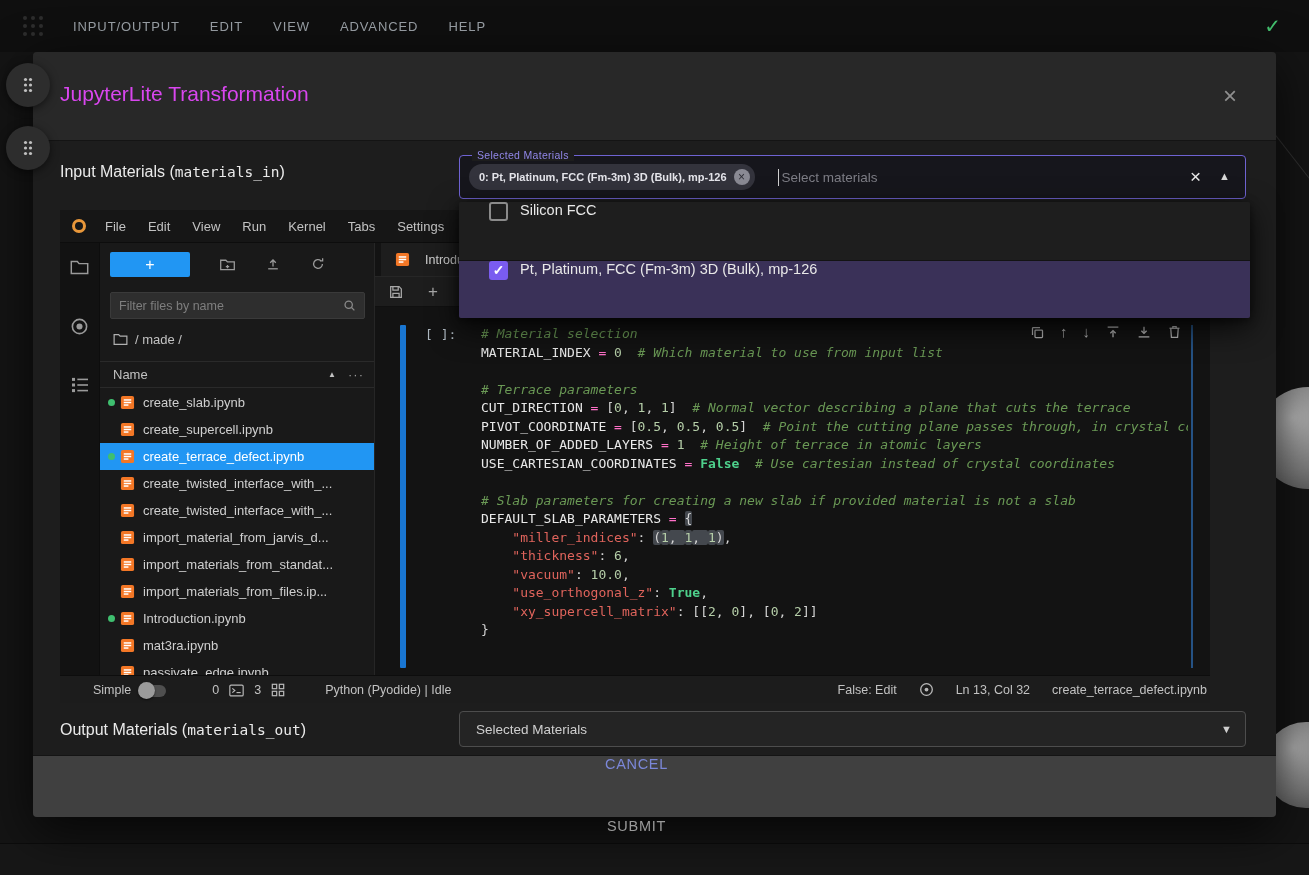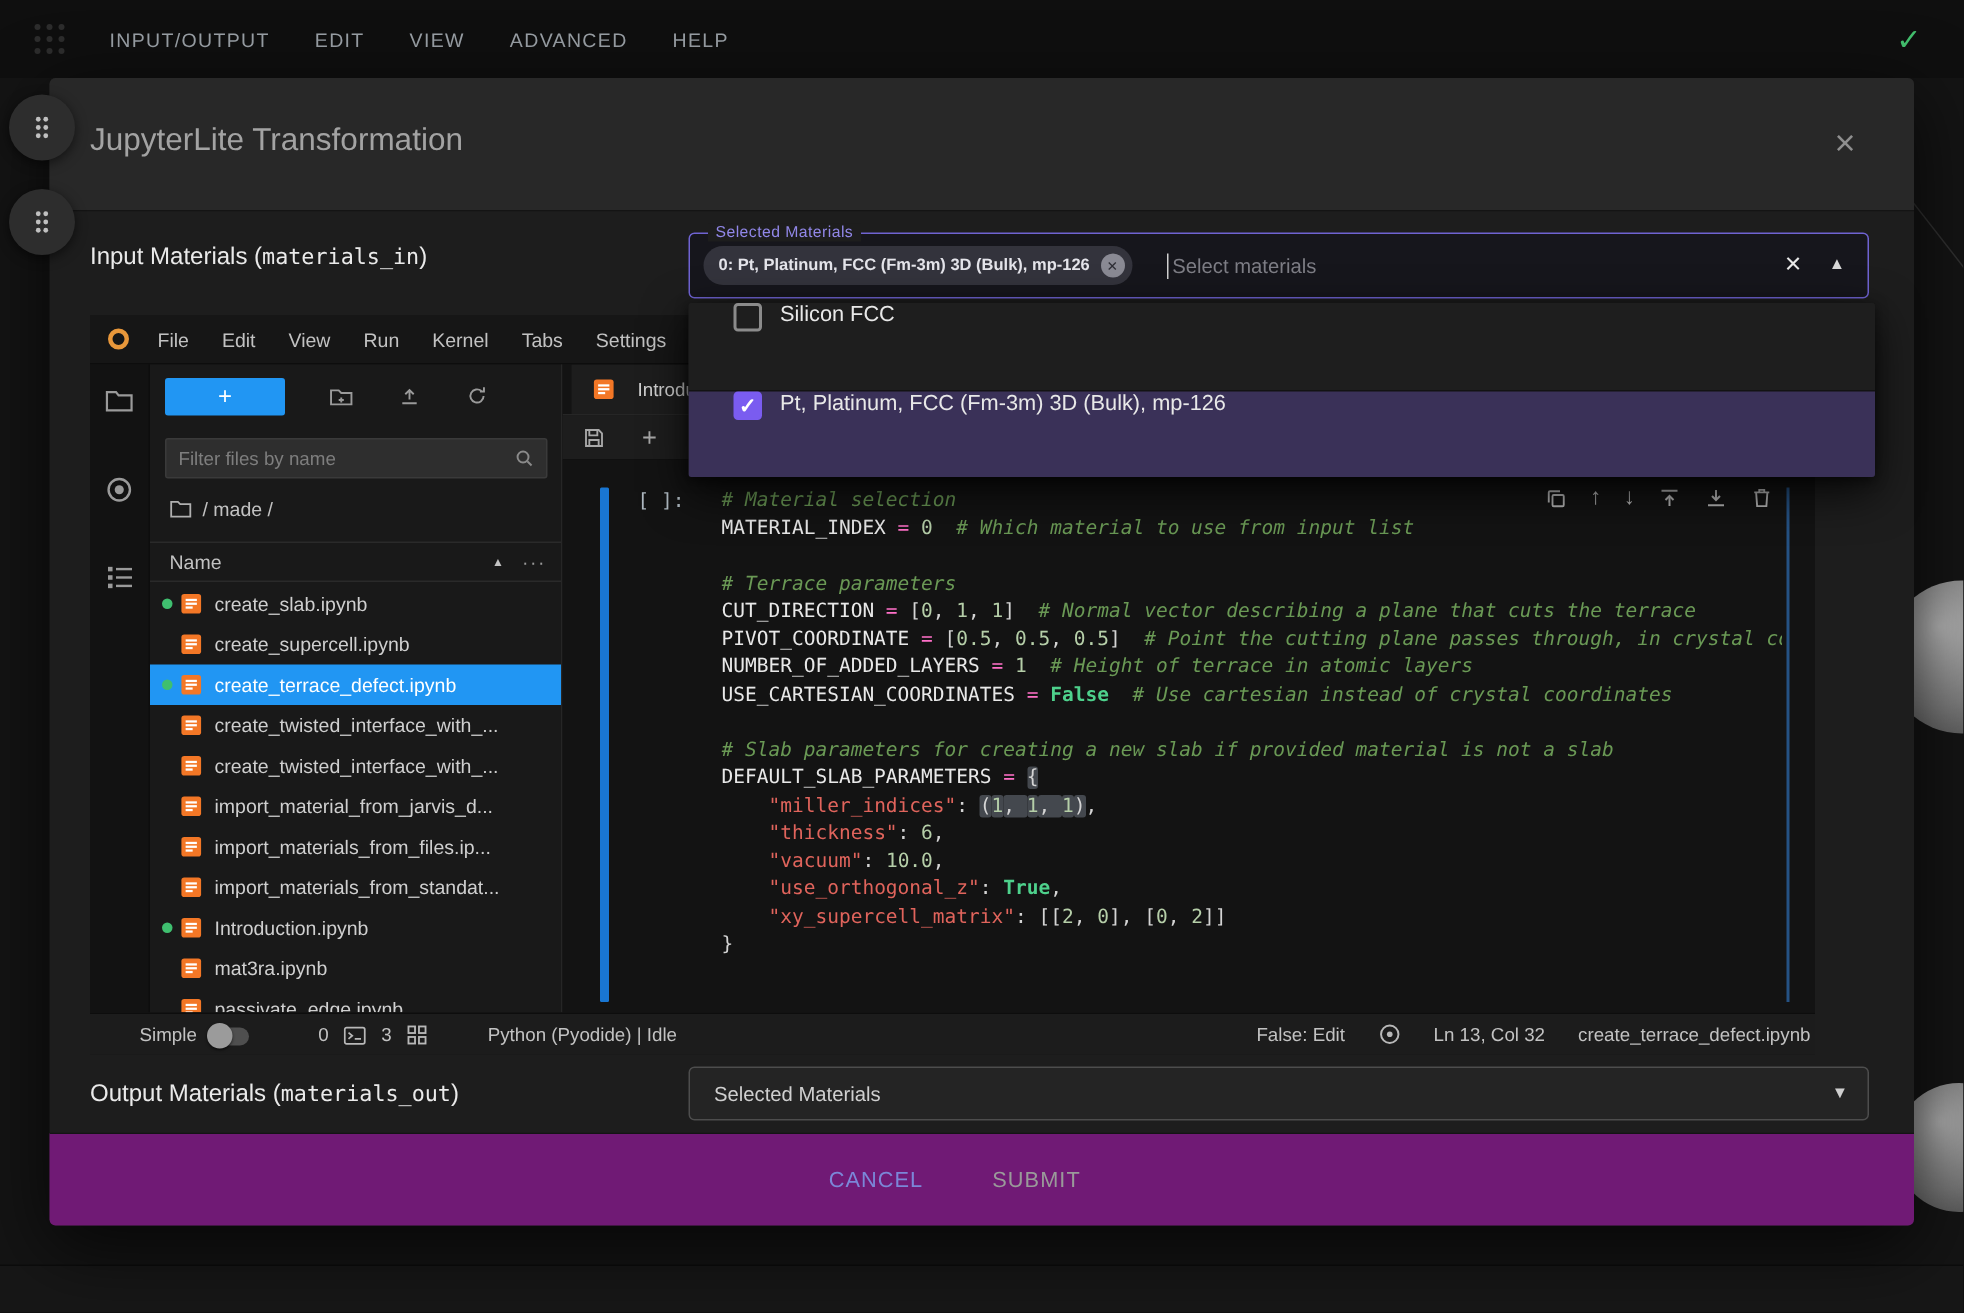--- a/index.html
+++ b/index.html
@@ -30,26 +30,26 @@
   .float-btn { position:absolute; left:6px; width:44px; height:44px; border-radius:50%;
                background:#2d2d2d; z-index:70; display:flex; align-items:center; justify-content:center;
                box-shadow:0 2px 8px rgba(0,0,0,.55); cursor:pointer; }
   .fb1 { top:63px; } .fb2 { top:126px; }
 
   
   .modal { position:absolute; left:33px; top:52px; width:1243px; height:765px; background:#1d1d1d;
            border-radius:4px; box-shadow:0 14px 50px rgba(0,0,0,.7); z-index:10; }
   .modal-header { position:absolute; top:0; left:0; right:0; height:89px; background:#282828;
                   border-bottom:1px solid #141414; border-radius:4px 4px 0 0; }
-  .modal-title { position:absolute; left:27px; top:30px; font-size:21px; font-weight:500; color:#a3a3a3; }
+  .modal-title { position:absolute; left:27px; top:30px; font-size:21px; font-weight:500; color:#d946ef; }
   .modal-close { position:absolute; right:39px; top:30px; font-size:24px; color:#8f8f8f; cursor:pointer; }
   .modal-body { position:absolute; top:89px; left:0; right:0; height:614px; }
-  .modal-footer { position:absolute; left:0; right:0; bottom:0; height:62px; background:#701a75;
+  .modal-footer { position:absolute; left:0; right:0; bottom:0; height:62px; background:#404040;
                   border-top:1px solid #141414; border-radius:0 0 4px 4px; display:flex; align-items:center;
-                  justify-content:center; gap:46px; padding-right:36px; }
+                  justify-content:flex-start; gap:46px; padding-right:36px;flex-direction:column; }
   .btn-cancel,.btn-submit { background:none; border:none; font-family:inherit; font-size:14.5px;
                   letter-spacing:.7px; cursor:pointer; font-weight:500; }
   .btn-cancel { color:#7b87d8; } .btn-submit { color:#9a9a9a; }
 
   .io-label { position:absolute; left:27px; color:#eaeaea; font-size:16px; }
   .io-label code { font-family:"DejaVu Sans Mono", monospace; font-size:14.5px; }
   .input-label { top:22px; } .output-label { top:580px; }
 
   
   .mat-select { position:absolute; left:426px; top:14px; width:787px; height:44px; background:#16161c;
@@ -392,33 +392,33 @@
                 <div class="jl-row">
                   <span class="run-dot"></span>
                   <span class="nb-icon">
                     <svg width="15" height="15" viewBox="0 0 16 16">
                       <rect x="1" y="1" width="14" height="14" rx="2" fill="#f37726"></rect>
                       <rect x="4" y="4.5" width="8" height="1.6" fill="#fff"></rect>
                       <rect x="4" y="7.2" width="8" height="1.6" fill="#fff"></rect>
                       <rect x="4" y="9.9" width="5" height="1.6" fill="#fff"></rect>
                     </svg>
                   </span>
+                  <span class="jl-row-name">import_materials_from_standat...</span>
+                </div>
+                <div class="jl-row">
+                  <span class="run-dot"></span>
+                  <span class="nb-icon">
+                    <svg width="15" height="15" viewBox="0 0 16 16">
+                      <rect x="1" y="1" width="14" height="14" rx="2" fill="#f37726"></rect>
+                      <rect x="4" y="4.5" width="8" height="1.6" fill="#fff"></rect>
+                      <rect x="4" y="7.2" width="8" height="1.6" fill="#fff"></rect>
+                      <rect x="4" y="9.9" width="5" height="1.6" fill="#fff"></rect>
+                    </svg>
+                  </span>
                   <span class="jl-row-name">import_materials_from_files.ip...</span>
-                </div>
-                <div class="jl-row">
-                  <span class="run-dot"></span>
-                  <span class="nb-icon">
-                    <svg width="15" height="15" viewBox="0 0 16 16">
-                      <rect x="1" y="1" width="14" height="14" rx="2" fill="#f37726"></rect>
-                      <rect x="4" y="4.5" width="8" height="1.6" fill="#fff"></rect>
-                      <rect x="4" y="7.2" width="8" height="1.6" fill="#fff"></rect>
-                      <rect x="4" y="9.9" width="5" height="1.6" fill="#fff"></rect>
-                    </svg>
-                  </span>
-                  <span class="jl-row-name">import_materials_from_standat...</span>
                 </div>
                 <div class="jl-row">
                   <span class="run-dot on"></span>
                   <span class="nb-icon">
                     <svg width="15" height="15" viewBox="0 0 16 16">
                       <rect x="1" y="1" width="14" height="14" rx="2" fill="#f37726"></rect>
                       <rect x="4" y="4.5" width="8" height="1.6" fill="#fff"></rect>
                       <rect x="4" y="7.2" width="8" height="1.6" fill="#fff"></rect>
                       <rect x="4" y="9.9" width="5" height="1.6" fill="#fff"></rect>
                     </svg>

